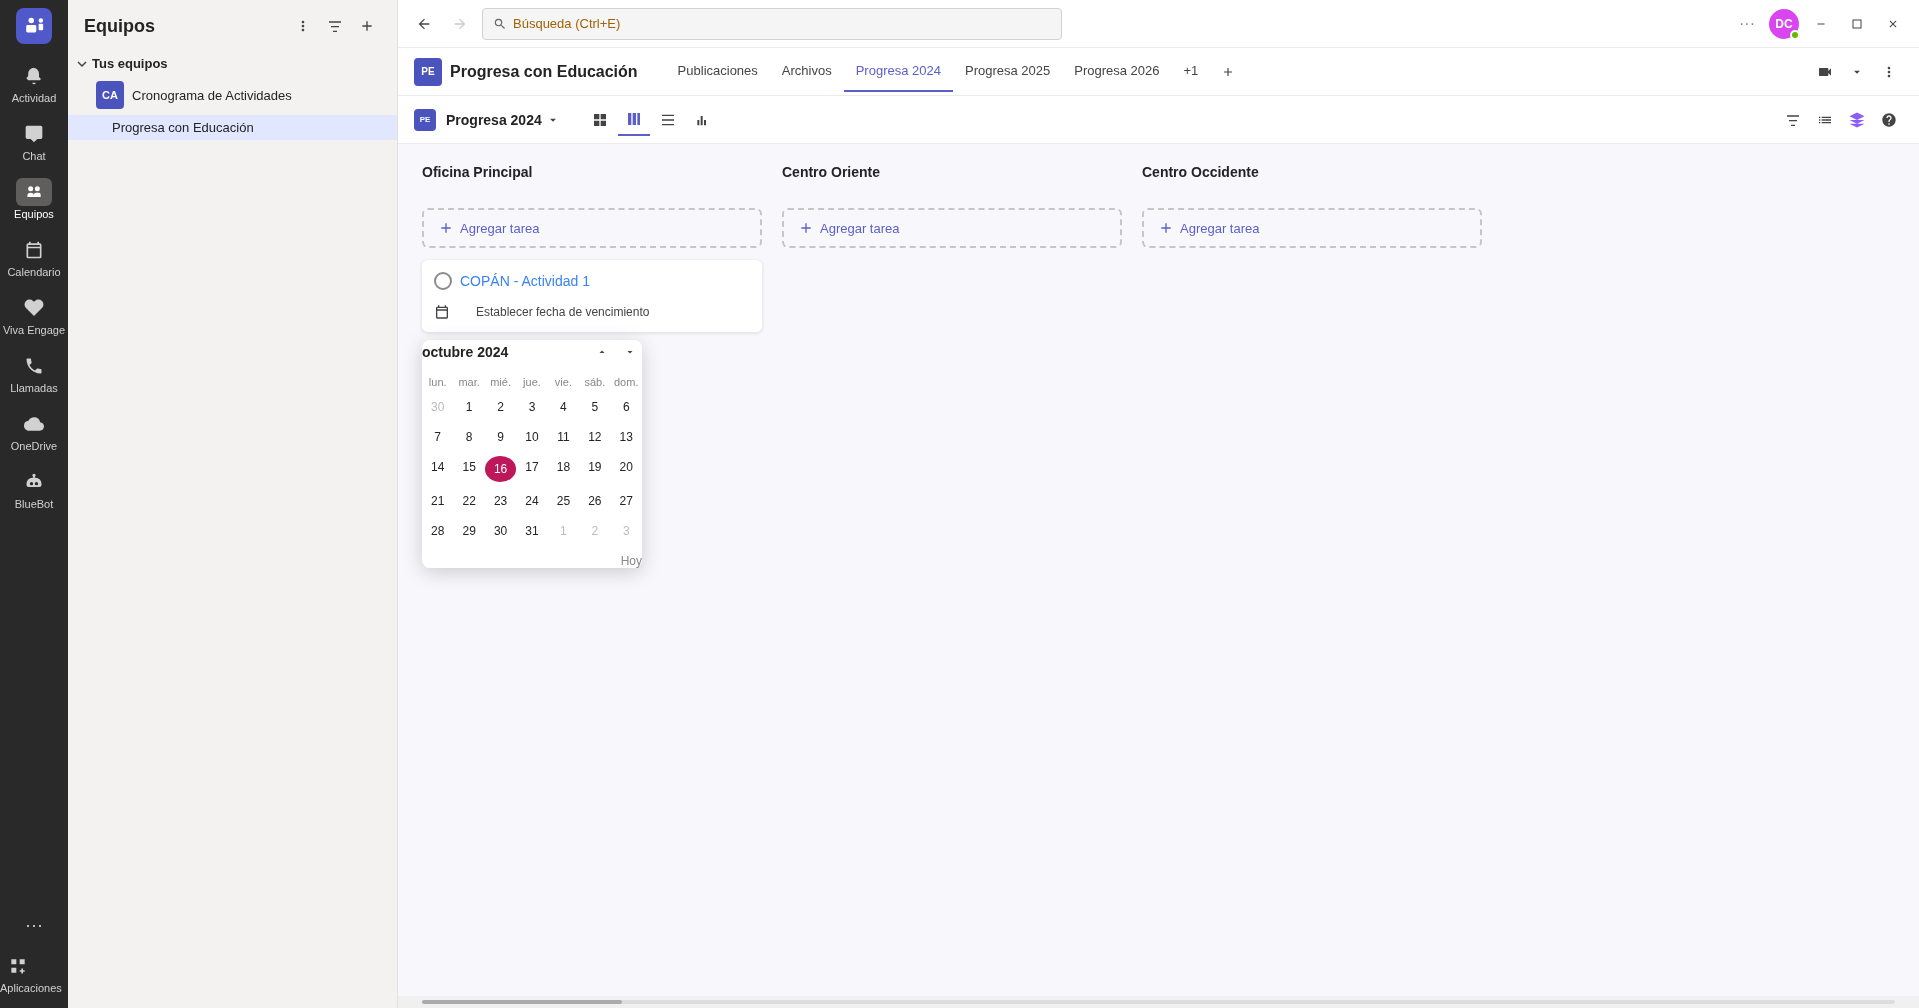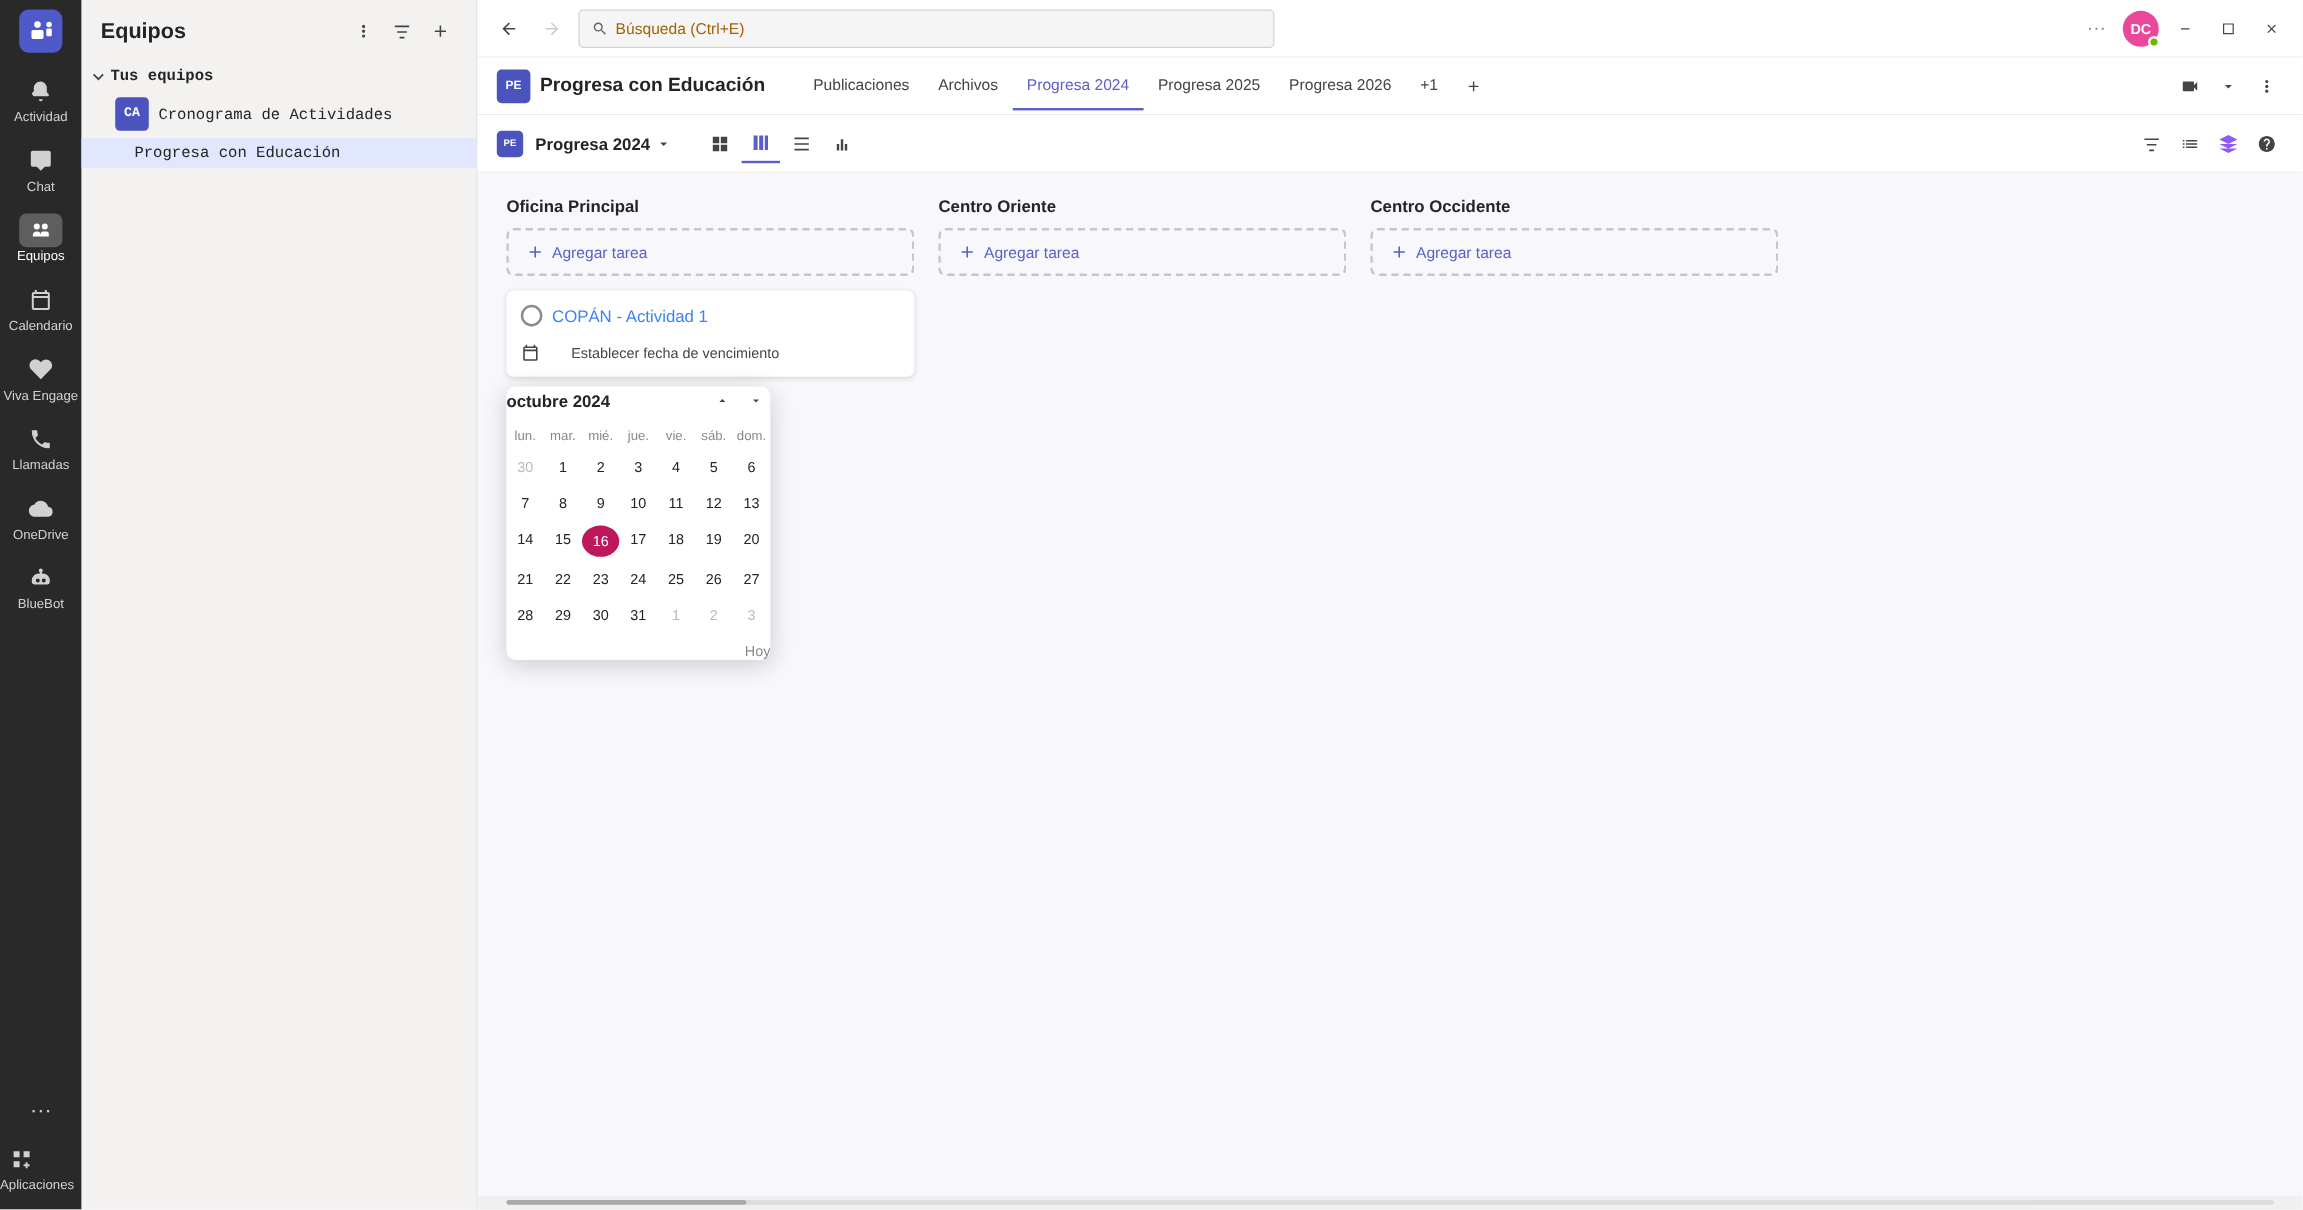--- a/index.html
+++ b/index.html
@@ -61,21 +61,21 @@
       display: flex; align-items: center; justify-content: space-between;
       padding: 12px 16px 8px 16px;
     }
     .left-panel-title { font-size: 18px; font-weight: 600; color: #242424; }
     .left-panel-actions { display: flex; gap: 4px; }
     .icon-btn {
       width: 28px; height: 28px; border: none; background: none;
       cursor: pointer; display: flex; align-items: center; justify-content: center;
       border-radius: 4px; color: #444;
     }
-    .team-section { padding: 4px 0; font-family: Liberation Mono, monospace; }
+    .team-section { padding: 4px 0; }
     .team-section-header {
       display: flex; align-items: center; padding: 4px 8px;
       cursor: pointer; color: #242424; font-size: 13px; font-weight: 600;
     }
     .team-section-header svg { width: 12px; height: 12px; margin-right: 4px; fill: #444; }
     .team-item {
       display: flex; align-items: center;
       padding: 6px 12px 6px 28px;
       cursor: pointer; font-size: 13px; color: #242424;
     }
@@ -123,21 +123,21 @@
       background: #f5f5f5; cursor: text;
     }
     .search-bar svg { fill: #666; width: 14px; height: 14px; flex-shrink: 0; }
     .search-placeholder { font-size: 13px; color: #a16207; }
     .top-bar-right {
       margin-left: auto;
       display: flex; align-items: center; gap: 8px;
     }
     .avatar {
       width: 30px; height: 30px; border-radius: 50%;
-      background: #ec4899; display: flex; align-items: center; justify-content: center;
+      background: #d946ef; display: flex; align-items: center; justify-content: center;
       color: white; font-size: 12px; font-weight: 600; position: relative; cursor: pointer;
     }
     .avatar-dot {
       width: 10px; height: 10px; border-radius: 50%; background: #6bb700;
       position: absolute; bottom: -1px; right: -1px;
       border: 2px solid #fff;
     }
 
     
     .channel-header {
@@ -194,21 +194,21 @@
 
     
     .board-content {
       flex: 1; overflow-x: auto; overflow-y: auto;
       padding: 20px 24px;
       background: #f8f8fc;
       position: relative;
     }
     .board-columns { display: flex; gap: 20px; min-height: 500px; }
     .board-column { min-width: 340px; max-width: 340px; }
-    .column-title { font-size: 14px; font-weight: 600; color: #242424; margin-bottom: 10px; }
+    .column-title { font-size: 14px; font-weight: 600; color: #242424; margin-bottom: 28px; }
     .add-task-btn {
       display: flex; align-items: center; gap: 6px;
       border: 2px dashed #c8c6c4; border-radius: 6px;
       padding: 10px 14px; cursor: pointer;
       background: transparent; width: 100%;
       color: #5b5fc7; font-size: 13px;
     }
     .add-task-btn svg { fill: #5b5fc7; width: 16px; height: 16px; }
 
     

